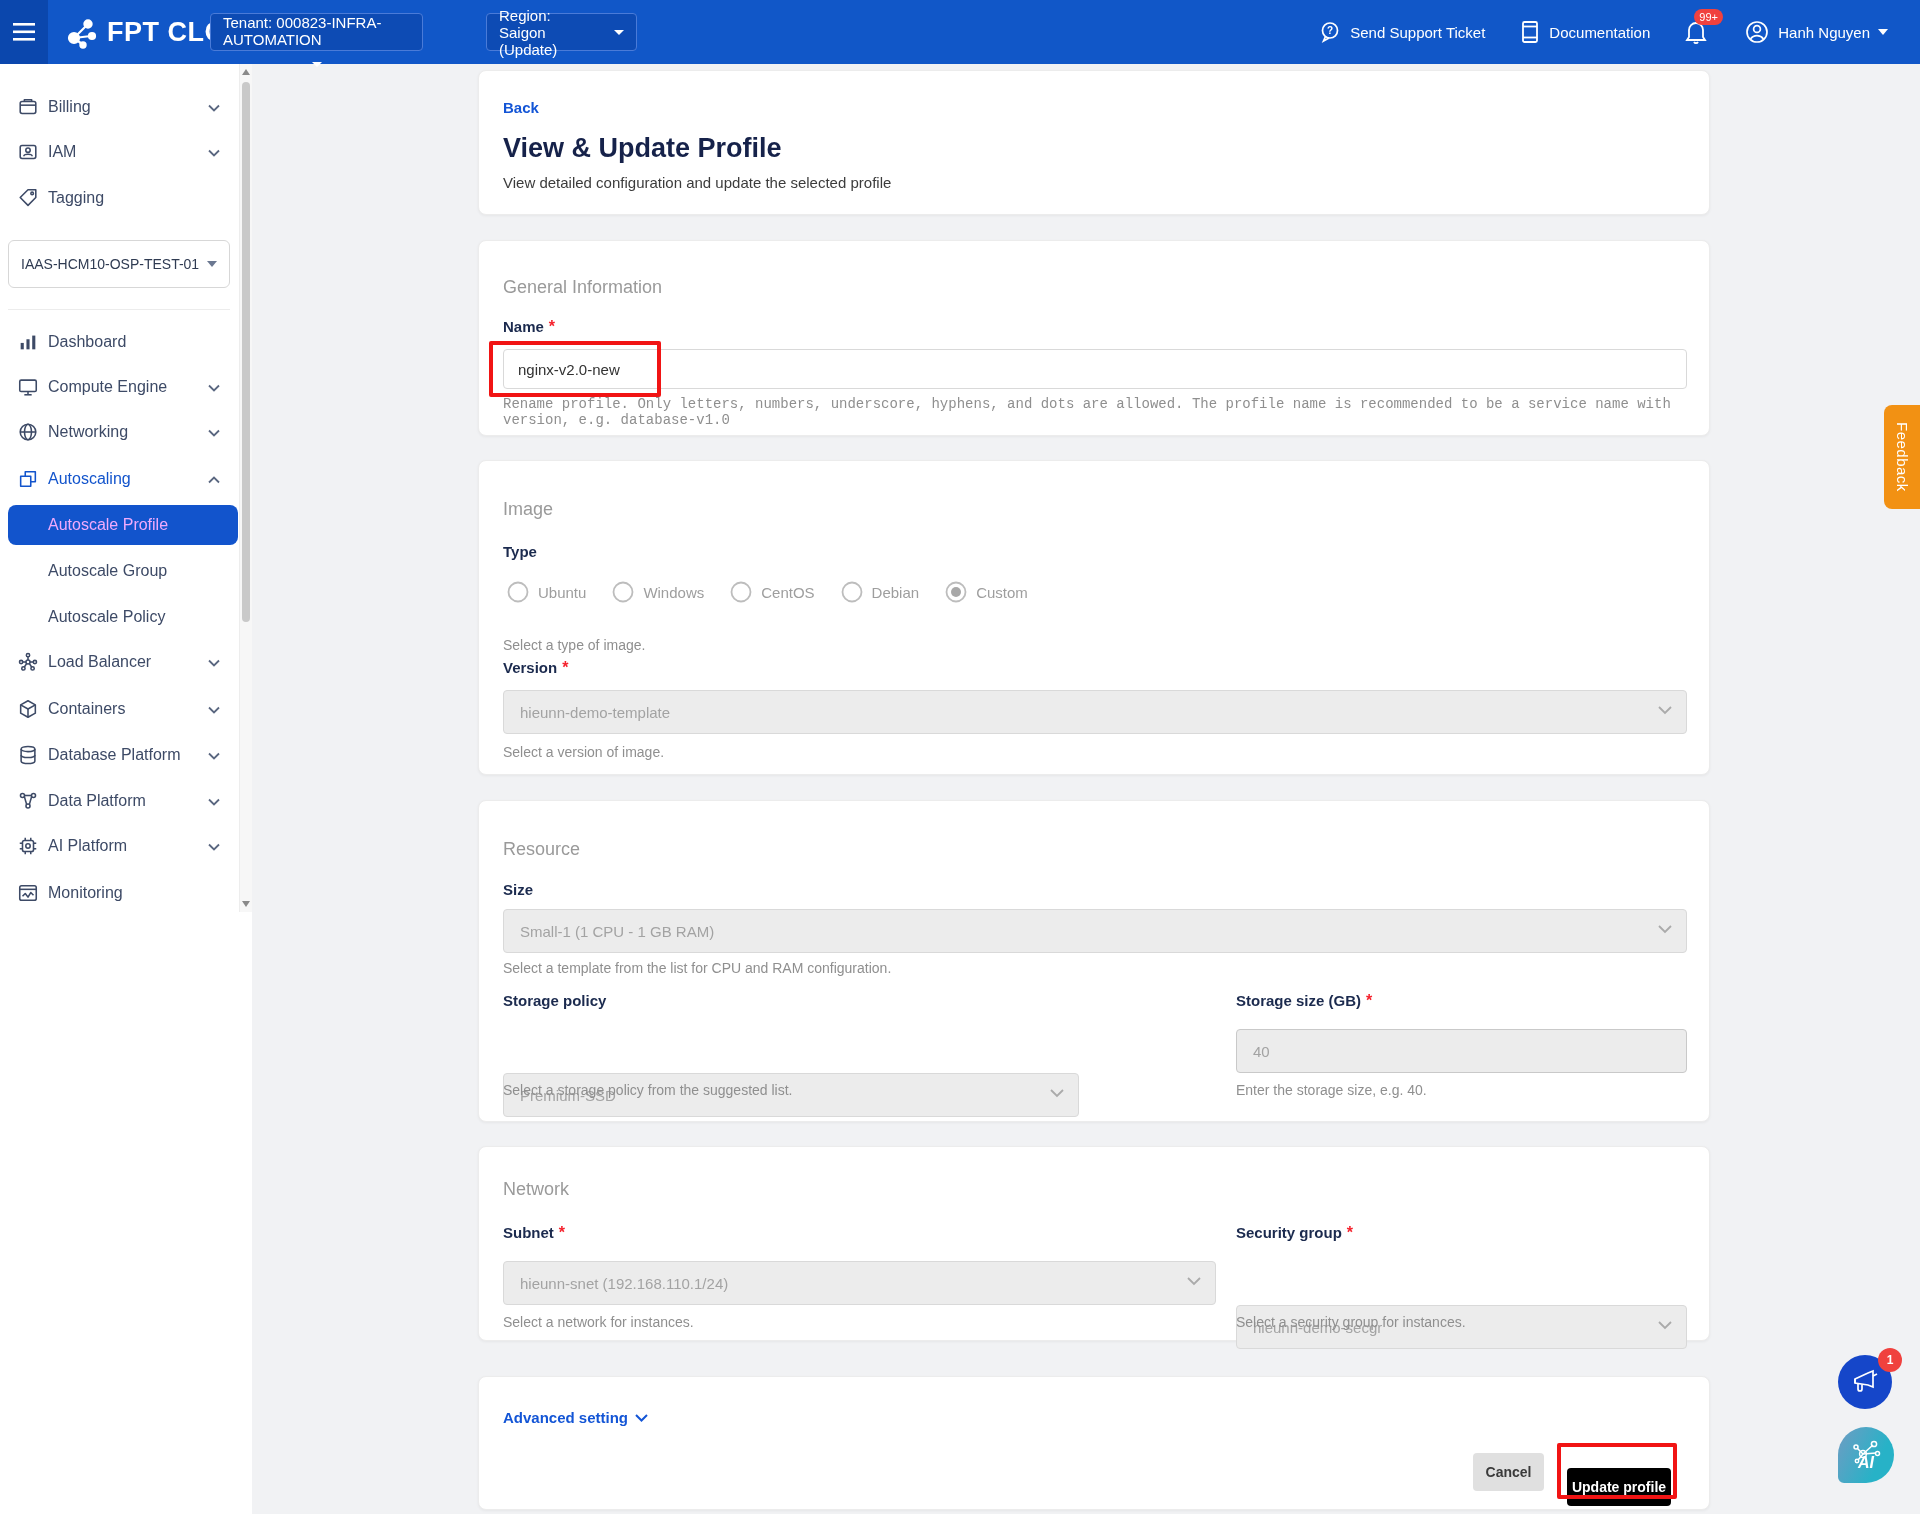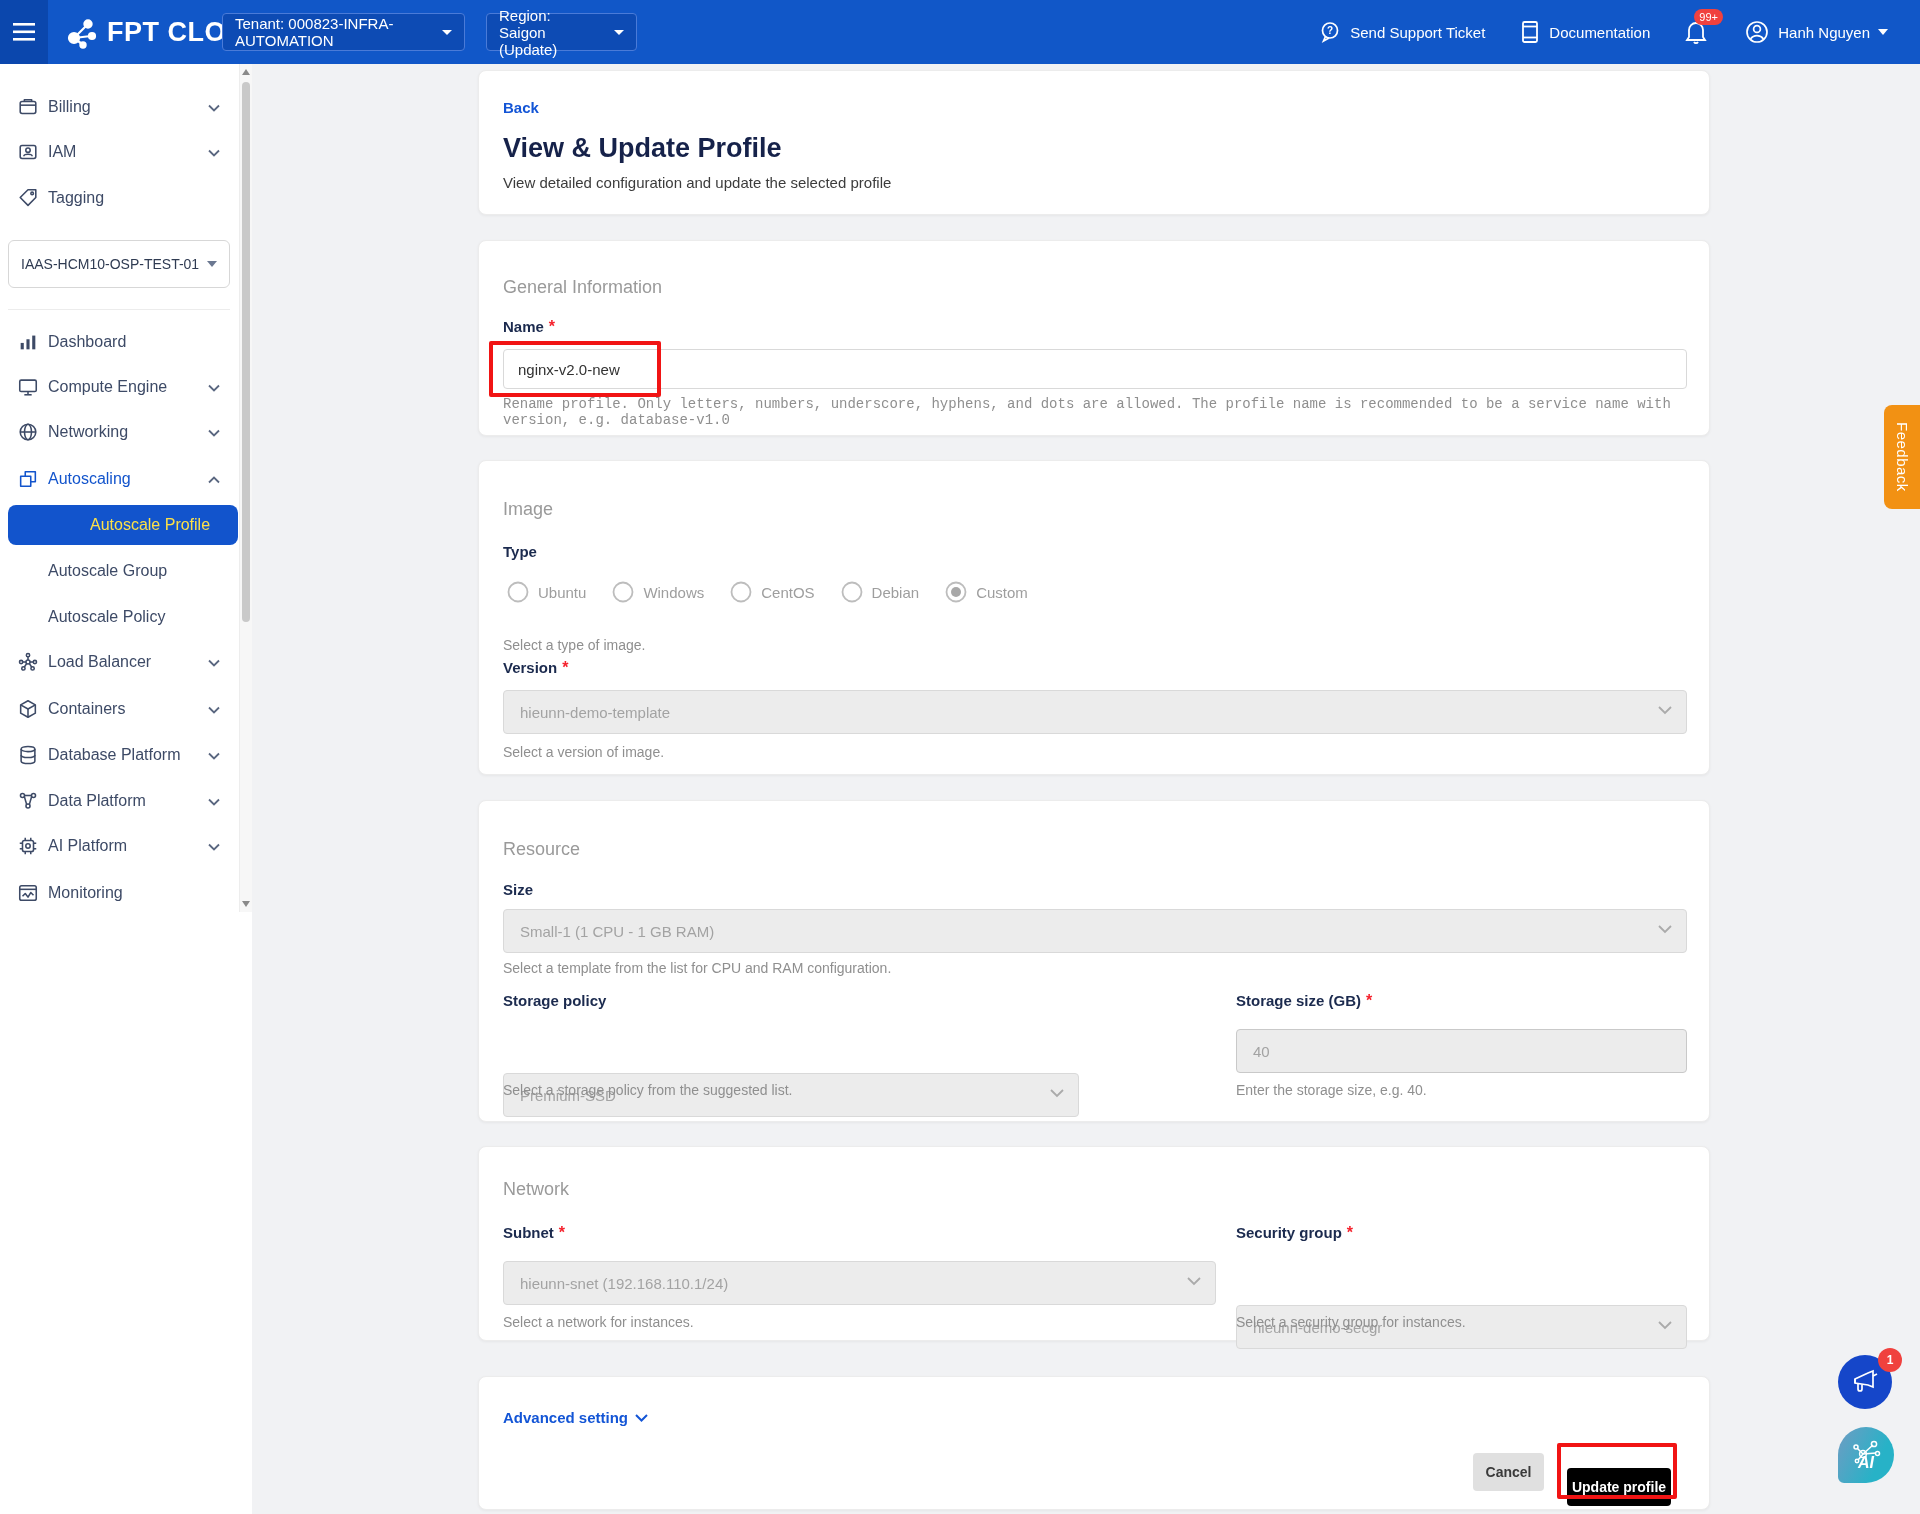--- a/index.html
+++ b/index.html
@@ -25,21 +25,21 @@
     border-top:6px solid #fff; }
 
   
   .sidebar { position:absolute; left:0; top:64px; width:252px; height:848px; background:#fff; z-index:20; }
   .sb-row { position:absolute; left:0; width:238px; height:40px; display:flex; align-items:center;
     cursor:pointer; color:#3d4a66; font-size:16px; }
   .sb-row .sb-ic { position:absolute; left:16px; width:24px; height:24px; display:flex; align-items:center; justify-content:center; }
   .sb-row .sb-label { position:absolute; left:48px; white-space:nowrap; }
   .sb-row .sb-chev { position:absolute; right:18px; }
   .sb-row.active { background:#1254cc; border-radius:8px; margin-left:8px; width:230px; }
-  .sb-row.active .sb-label { color:#fde047; left:40px;margin-left:42px; }
+  .sb-row.active .sb-label { color:#f0abfc; left:40px; }
   .sb-row.parent-open { color:#1254cc; }
   .proj-box { position:absolute; left:8px; top:176px; width:222px; height:48px; border:1px solid #d7d7d7;
     border-radius:6px; display:flex; align-items:center; padding:0 12px; font-size:14px; color:#2f3b52; cursor:pointer; }
   .sb-divider { position:absolute; left:8px; top:245px; width:222px; height:1px; background:#ececec; }
   .sb-scroll { position:absolute; left:239px; top:0; width:13px; height:848px; background:#f7f7f7; border-left:1px solid #ededed; }
   .sb-thumb { position:absolute; left:2px; top:18px; width:8px; height:540px; background:#c9c9c9; border-radius:4px; }
   .sb-arrow { position:absolute; left:2px; width:0; height:0; border-left:4px solid transparent; border-right:4px solid transparent; }
   .sb-arrow.up { top:5px; border-bottom:6px solid #8a8a8a; }
   .sb-arrow.down { bottom:5px; border-top:6px solid #8a8a8a; }
 
@@ -103,21 +103,21 @@
           <line x1="11" y1="24" x2="28" y2="22"></line>
           <line x1="11" y1="24" x2="19" y2="30"></line>
         <circle cx="11" cy="24" r="5"></circle>
           <circle cx="25" cy="10" r="3.6"></circle>
           <circle cx="29" cy="22" r="3"></circle>
           <circle cx="20" cy="31" r="2.6"></circle>
       </g>
     </svg>
     <span class="brand-text">FPT CLOUD</span>
   </div>
-  <div class="nav-pill" style="left:222px; width:243px;">
+  <div class="nav-pill" style="left:210px; width:213px;flex-direction:column;">
     <span>Tenant: 000823-INFRA-AUTOMATION</span>
     <span class="caret" style="border-top-width:5px;"></span>
   </div>
   <div class="nav-pill" style="left:486px; width:151px;">
     <span>Region: Saigon (Update)</span>
     <span class="caret" style="border-top-width:5px;"></span>
   </div>
   <div class="nav-right" style="right:32px; gap:34px;">
     <div class="nav-link">
       <svg width="24" height="24" viewBox="0 0 24 24" fill="none" stroke="#fff" stroke-width="1.7">

